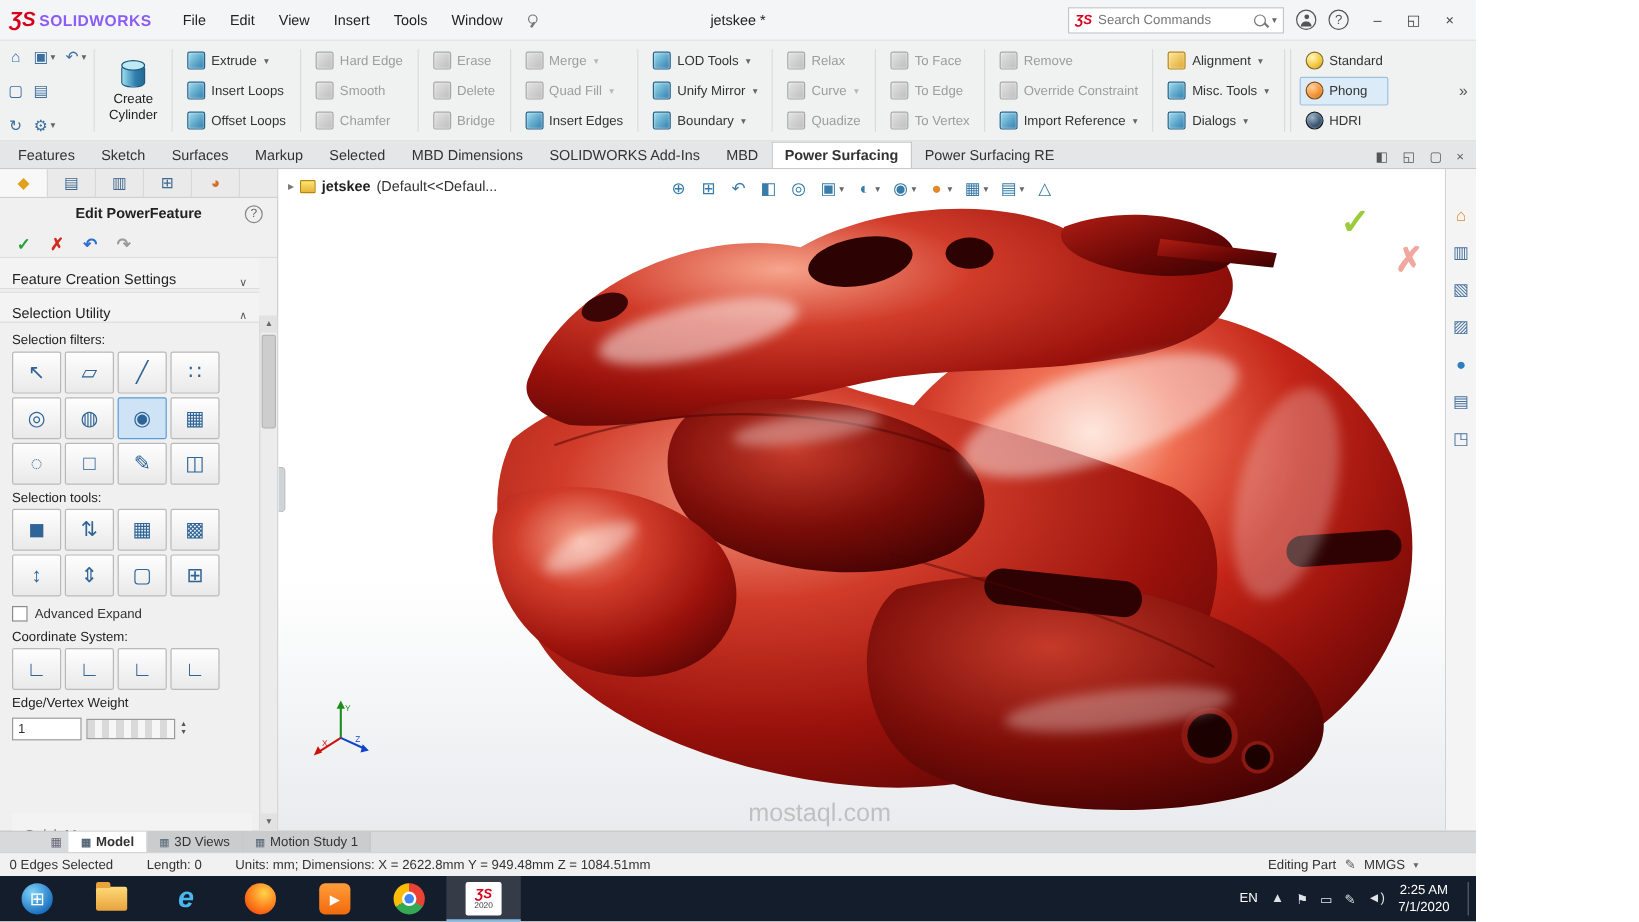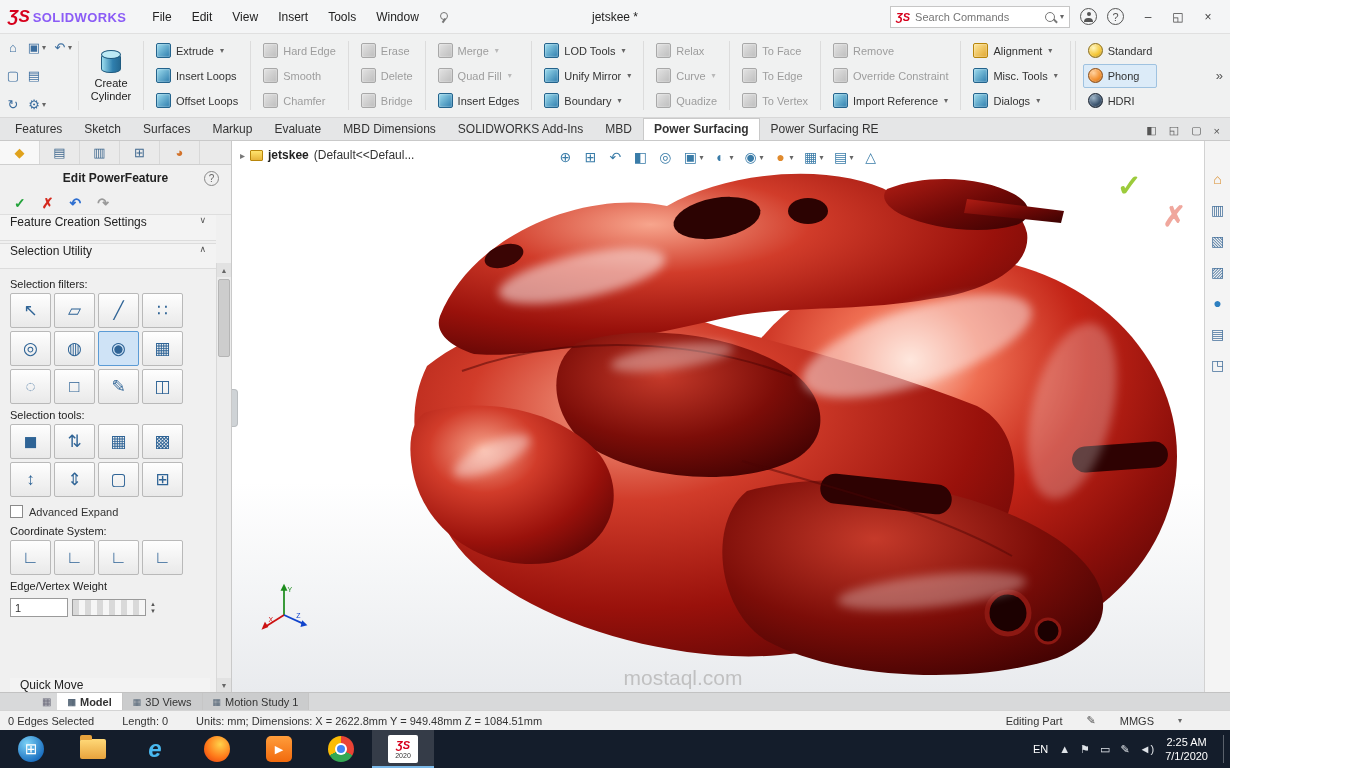--- a/index.html
+++ b/index.html
@@ -80,21 +80,21 @@
 .ptab .i-appearance-manager{color:#d2722a}
 .panel-title-row{height:26px;display:flex;align-items:center;justify-content:center;position:relative;flex:none}
 .panel-title{font-weight:bold;font-size:12px;color:#222}
 .help-badge{position:absolute;right:12px;width:15px;height:15px;border:1.5px solid #888;border-radius:50%;display:flex;align-items:center;justify-content:center;font-size:10px;color:#666}
 .panel-actions{height:24px;display:flex;align-items:center;gap:16px;padding:0 14px;border-bottom:1px solid #dedede;flex:none}
 .pact{font-size:14px;font-weight:bold}
 .pa-accept{color:#24a33c}
 .pa-cancel{color:#d42a1e}
 .pa-undo{color:#2e6fd0}
 .pa-redo{color:#9a9a9a}
-.section-row{height:26px;display:flex;align-items:flex-start;justify-content:space-between;padding:0 10px;border-bottom:1px solid #dcdcdc;font-size:12px;color:#222;background:#f3f3f3;margin-right:15px;flex:none}
+.section-row{height:26px;display:flex;align-items:flex-end;justify-content:space-between;padding:0 10px;border-bottom:1px solid #dcdcdc;font-size:12px;color:#222;background:#f3f3f3;margin-right:15px;flex:none}
 .section-row.gap-above{margin-top:2px;border-top:1px solid #dcdcdc}
 .chev{font-size:9px;color:#555}
 .panel-body{flex:1;min-height:0;overflow:hidden;padding:4px 6px 0 10px;margin-right:15px;display:flex;flex-direction:column}
 .small-label{font-size:11px;color:#222;margin:5px 0 3px}
 .pgrid{display:grid;grid-template-columns:repeat(4,41px);gap:3px}
 .pbtn{height:35px;border:1px solid #b9b9b9;background:linear-gradient(#fefefe,#e9e9e9);border-radius:2px;display:flex;align-items:center;justify-content:center}
 .pbtn.selected{background:#cfe3f6;border-color:#5b9bd5}
 .pbtn .ic{width:auto;height:auto;font-size:17px;color:#2f6496}
 .checkbox-row{display:flex;align-items:center;gap:6px;margin:8px 0 2px;font-size:11px}
 .cbox{width:13px;height:13px;border:1px solid #8a8a8a;background:#fff;flex:none}
@@ -135,21 +135,21 @@
 
 .bottom-tabs{height:18px;background:#d8d9da;border-top:1px solid #c2c2c2;display:flex;align-items:stretch;padding-left:36px;font-size:11px;flex:none}
 .btab-lead{display:flex;align-items:center;padding:0 6px;color:#667;font-size:10px}
 .btab{display:flex;align-items:center;gap:4px;padding:0 10px;border-right:1px solid #c6c6c6;background:#cbcccd;color:#333}
 .btab.active{background:#fff;font-weight:bold}
 .btab-ic{font-size:9px;color:#567}
 
 
 .statusbar{height:20px;background:#f1f1f1;border-top:1px solid #d4d4d4;display:flex;align-items:center;font-size:11px;color:#333;padding:0 10px 0 8px;flex:none}
 .sb-left{display:flex;align-items:center;gap:28px}
-.sb-right{margin-left:auto;display:flex;align-items:center;gap:24px;padding-right:38px}
+.sb-right{margin-left:auto;display:flex;align-items:center;gap:7px;padding-right:38px}
 .sb-ic{color:#555;font-size:11px}
 
 
 .taskbar{height:38px;background:#141d2b;display:flex;align-items:center;color:#e8ecf2;flex:none}
 .tb-icons{display:flex;align-items:stretch;height:100%}
 .tb-item{width:62px;display:flex;align-items:center;justify-content:center}
 .tb-item.active{background:rgba(255,255,255,.14);box-shadow:inset 0 -2px 0 #7ab8e8}
 .tbic{width:26px;height:26px;display:flex;align-items:center;justify-content:center}
 .tb-start{border-radius:50%;background:radial-gradient(circle at 35% 30%,#7cd3f7,#1b6fc0 75%);color:#fff;font-size:15px}
 .tb-file-explorer{width:26px;height:20px;background:linear-gradient(#ffd978,#e8a33d);border-radius:2px;position:relative}
@@ -415,21 +415,21 @@
         </div>
       </div>
     <div class="rib-overflow">»</div>
   </div>
 
   <div class="tabstrip">
     <div class="ctab">Features</div>
       <div class="ctab">Sketch</div>
       <div class="ctab">Surfaces</div>
       <div class="ctab">Markup</div>
-      <div class="ctab">Evaluate</div>
+      <div class="ctab">Selected</div>
       <div class="ctab">MBD Dimensions</div>
       <div class="ctab">SOLIDWORKS Add-Ins</div>
       <div class="ctab">MBD</div>
       <div class="ctab active">Power Surfacing</div>
       <div class="ctab">Power Surfacing RE</div>
       <div class="doc-controls">
         <span class="dc-btn">◧</span>
         <span class="dc-btn">◱</span>
         <span class="dc-btn">▢</span>
         <span class="dc-btn">×</span>

